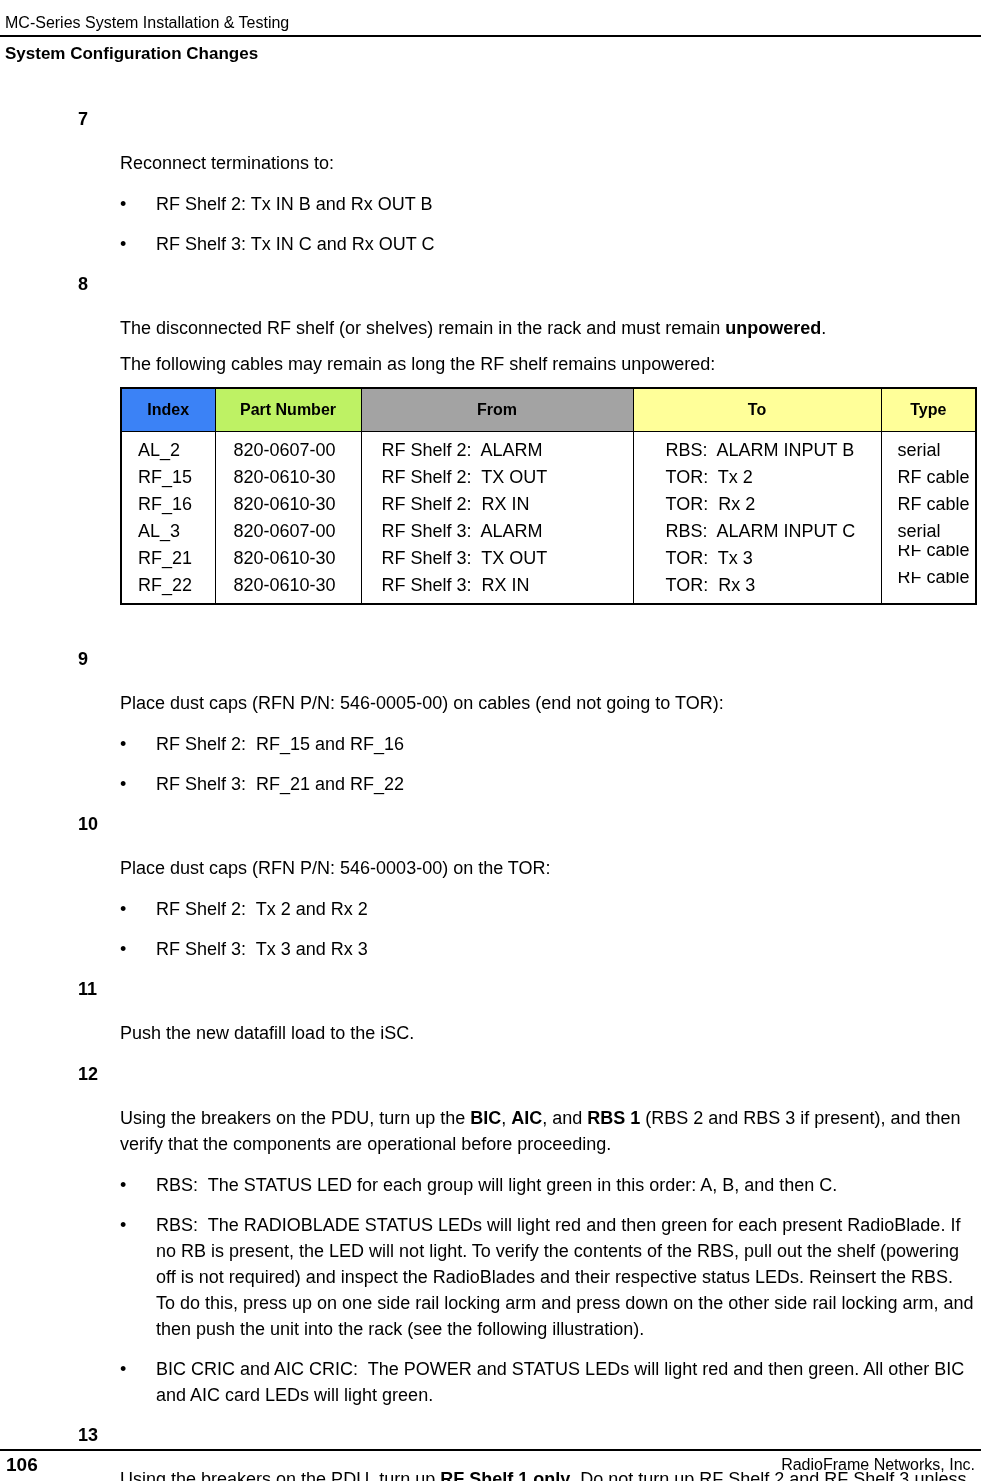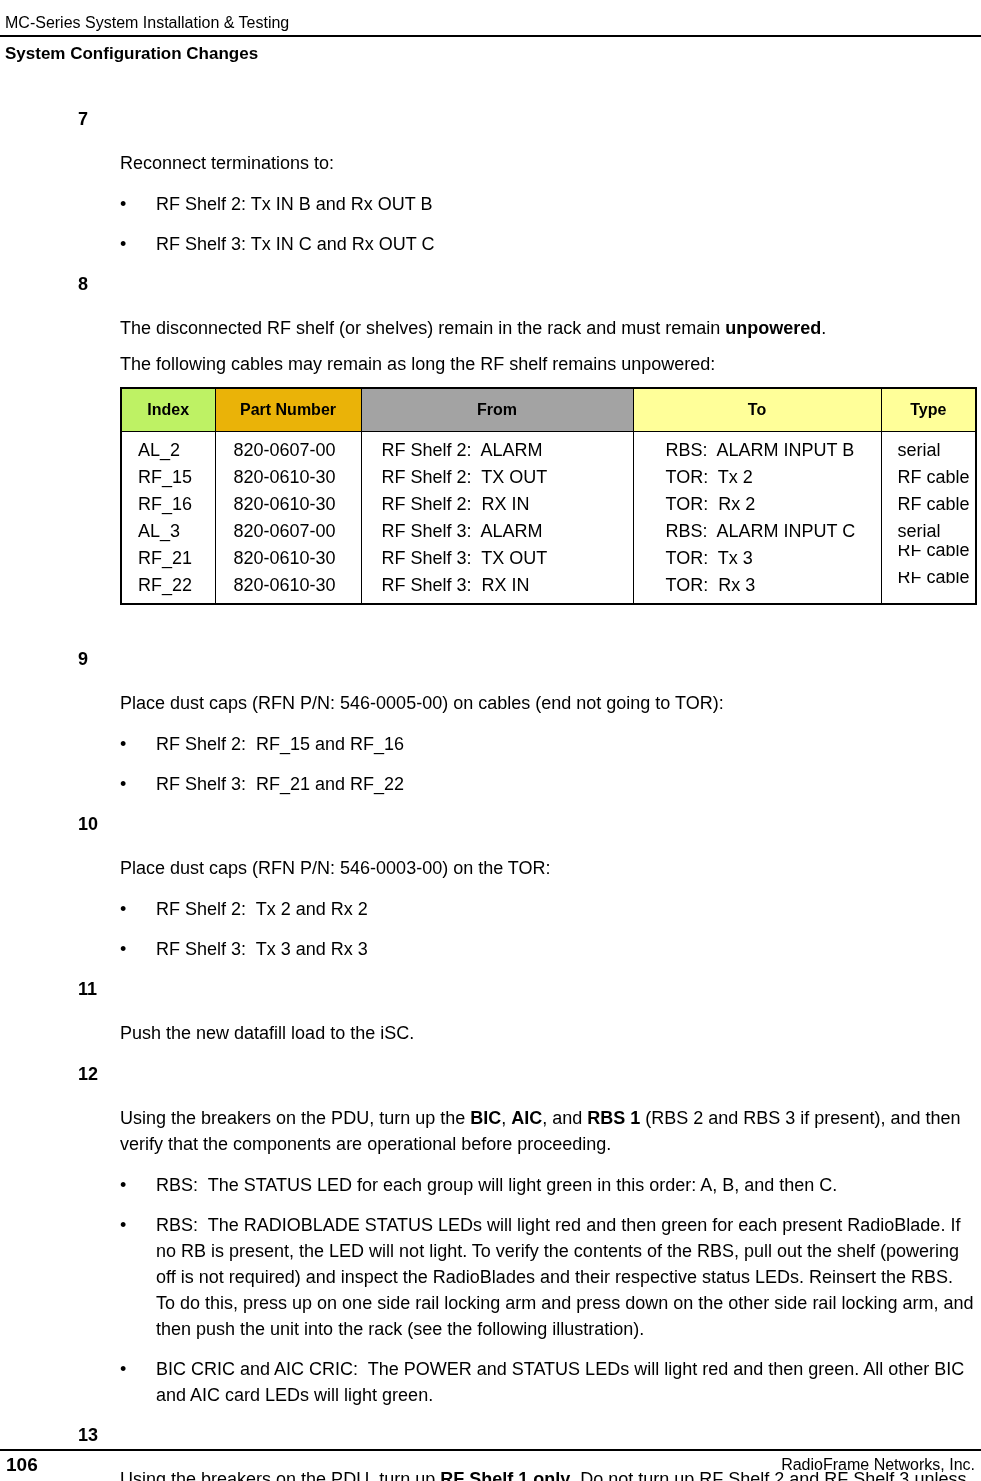--- a/index.html
+++ b/index.html
@@ -105,22 +105,22 @@
       <table class="cable-table">
         <colgroup>
           <col style="width:94px">
             <col style="width:146px">
             <col style="width:272px">
             <col style="width:248px">
             <col style="width:95px">
         </colgroup>
         <thead>
           <tr>
-            <th style="background-color: #bef264;">Index</th>
-            <th style="background-color: #eab308;">Part Number</th>
+            <th style="background-color: #3b82f6;">Index</th>
+            <th style="background-color: #bef264;">Part Number</th>
             <th style="background-color: #a3a3a3;">From</th>
             <th style="background-color: rgb(255, 255, 153);">To</th>
             <th style="background-color: rgb(255, 255, 153);">Type</th>
           </tr>
         </thead>
         <tbody>
           <tr>
             <td>AL_2</td>
             <td>820-0607-00</td>
             <td>RF Shelf 2:  ALARM</td>

